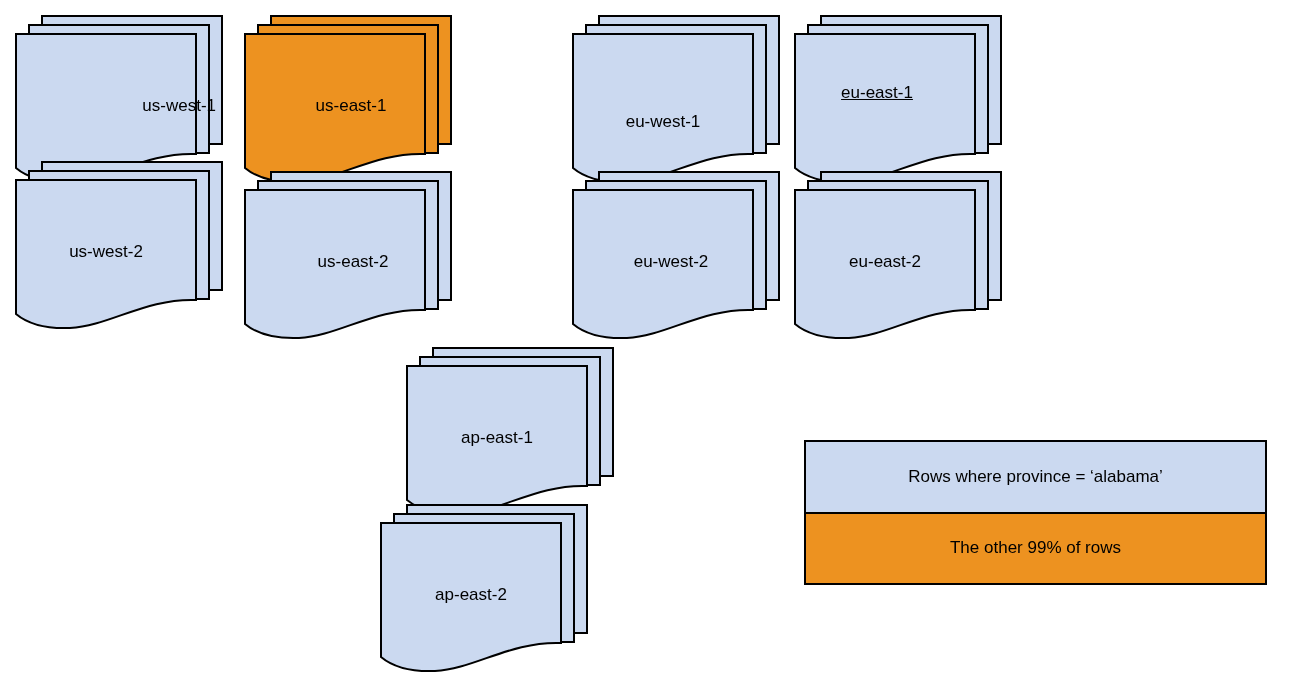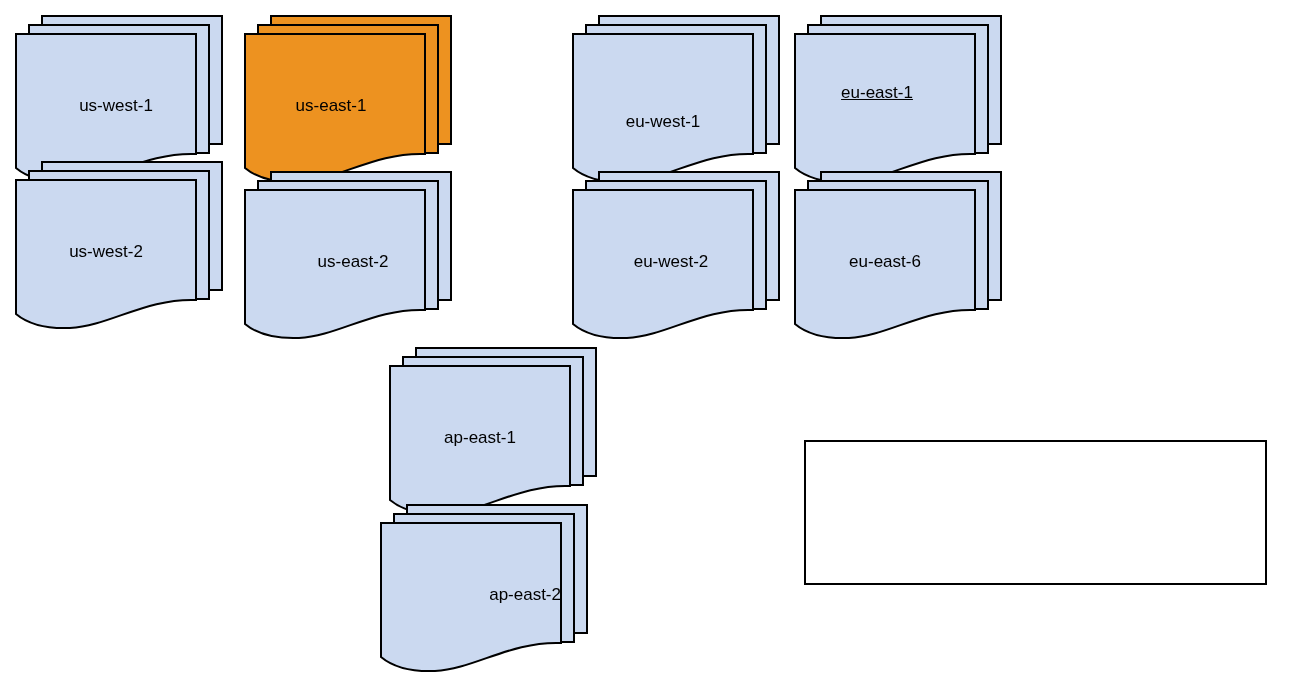--- a/index.html
+++ b/index.html
@@ -63,29 +63,29 @@
 
 <div id="canvas" style="background: rgb(255, 255, 255);">
 
   <div id="stacks-layer">
       <div class="doc-stack" style="left: 10px; top: 10px; width: 218px; height: 194px;">
         <svg width="218" height="194">
           <rect x="32" y="6" width="180" height="128" fill="#cbd9f0" stroke="#000000" stroke-width="2"></rect>
           <rect x="19" y="15" width="180" height="128" fill="#cbd9f0" stroke="#000000" stroke-width="2"></rect>
           <path d="M 6 24 L 186 24 L 186 144 C 135.6 142 99.60000000000001 170 60 172 C 34.8 173 16.799999999999997 167 6 158 Z" fill="#cbd9f0" stroke="#000000" stroke-width="2" stroke-linejoin="miter"></path>
         </svg>
-        <div class="doc-label" style="left: 6px; top: 86.56px; width: 200px;">us-west-1</div>
+        <div class="doc-label" style="left: 6px; top: 86.56px; width: 200px; text-align: right;">us-west-1</div>
       </div>
       <div class="doc-stack" style="left: 239px; top: 10px; width: 218px; height: 194px;">
         <svg width="218" height="194">
           <rect x="32" y="6" width="180" height="128" fill="#ed9220" stroke="#000000" stroke-width="2"></rect>
           <rect x="19" y="15" width="180" height="128" fill="#ed9220" stroke="#000000" stroke-width="2"></rect>
           <path d="M 6 24 L 186 24 L 186 144 C 135.6 142 99.60000000000001 170 60 172 C 34.8 173 16.799999999999997 167 6 158 Z" fill="#ed9220" stroke="#000000" stroke-width="2" stroke-linejoin="miter"></path>
         </svg>
-        <div class="doc-label" style="left: 2px; top: 86.56px; width: 180px;">us-east-1</div>
+        <div class="doc-label" style="left: 22px; top: 86.56px; width: 180px;">us-east-1</div>
       </div>
       <div class="doc-stack" style="left: 567px; top: 10px; width: 218px; height: 194px;">
         <svg width="218" height="194">
           <rect x="32" y="6" width="180" height="128" fill="#cbd9f0" stroke="#000000" stroke-width="2"></rect>
           <rect x="19" y="15" width="180" height="128" fill="#cbd9f0" stroke="#000000" stroke-width="2"></rect>
           <path d="M 6 24 L 186 24 L 186 144 C 135.6 142 99.60000000000001 170 60 172 C 34.8 173 16.799999999999997 167 6 158 Z" fill="#cbd9f0" stroke="#000000" stroke-width="2" stroke-linejoin="miter"></path>
         </svg>
         <div class="doc-label" style="left: 6px; top: 86.56px; width: 180px; margin-top: 16px;">eu-west-1</div>
       </div>
       <div class="doc-stack" style="left: 789px; top: 10px; width: 218px; height: 194px;">
@@ -119,36 +119,42 @@
           <path d="M 6 24 L 186 24 L 186 144 C 135.6 142 99.60000000000001 170 60 172 C 34.8 173 16.799999999999997 167 6 158 Z" fill="#cbd9f0" stroke="#000000" stroke-width="2" stroke-linejoin="miter"></path>
         </svg>
         <div class="doc-label" style="left: 6px; top: 86.56px; width: 180px; margin-left: 8px;">eu-west-2</div>
       </div>
       <div class="doc-stack" style="left: 789px; top: 166px; width: 218px; height: 194px;">
         <svg width="218" height="194">
           <rect x="32" y="6" width="180" height="128" fill="#cbd9f0" stroke="#000000" stroke-width="2"></rect>
           <rect x="19" y="15" width="180" height="128" fill="#cbd9f0" stroke="#000000" stroke-width="2"></rect>
           <path d="M 6 24 L 186 24 L 186 144 C 135.6 142 99.60000000000001 170 60 172 C 34.8 173 16.799999999999997 167 6 158 Z" fill="#cbd9f0" stroke="#000000" stroke-width="2" stroke-linejoin="miter"></path>
         </svg>
-        <div class="doc-label" style="left: 6px; top: 86.56px; width: 180px;">eu-east-6</div>
+        <div class="doc-label" style="left: 6px; top: 86.56px; width: 180px;">eu-east-2</div>
       </div>
-      <div class="doc-stack" style="left: 384px; top: 342px; width: 218px; height: 194px;">
+      <div class="doc-stack" style="left: 401px; top: 342px; width: 218px; height: 194px;">
         <svg width="218" height="194">
           <rect x="32" y="6" width="180" height="128" fill="#cbd9f0" stroke="#000000" stroke-width="2"></rect>
           <rect x="19" y="15" width="180" height="128" fill="#cbd9f0" stroke="#000000" stroke-width="2"></rect>
           <path d="M 6 24 L 186 24 L 186 144 C 135.6 142 99.60000000000001 170 60 172 C 34.8 173 16.799999999999997 167 6 158 Z" fill="#cbd9f0" stroke="#000000" stroke-width="2" stroke-linejoin="miter"></path>
         </svg>
         <div class="doc-label" style="left: 6px; top: 86.56px; width: 180px;">ap-east-1</div>
       </div>
       <div class="doc-stack" style="left: 375px; top: 499px; width: 218px; height: 194px;">
         <svg width="218" height="194">
           <rect x="32" y="6" width="180" height="128" fill="#cbd9f0" stroke="#000000" stroke-width="2"></rect>
           <rect x="19" y="15" width="180" height="128" fill="#cbd9f0" stroke="#000000" stroke-width="2"></rect>
           <path d="M 6 24 L 186 24 L 186 144 C 135.6 142 99.60000000000001 170 60 172 C 34.8 173 16.799999999999997 167 6 158 Z" fill="#cbd9f0" stroke="#000000" stroke-width="2" stroke-linejoin="miter"></path>
         </svg>
-        <div class="doc-label" style="left: 6px; top: 86.56px; width: 180px; text-align: right;">ap-east-2</div>
+        <div class="doc-label" style="left: 6px; top: 86.56px; width: 180px;">ap-east-2</div>
       </div>
     </div>
 
   <div class="legend">
+    <div class="legend-row row-top" style="background: rgb(203, 217, 240);">
+      <span>Rows where province = ‘alabama’</span>
+    </div>
+    <div class="legend-row row-bottom" style="background: rgb(237, 146, 32);">
+      <span>The other 99% of rows</span>
+    </div>
   </div>
 
 </div>
 
 </body></html>

